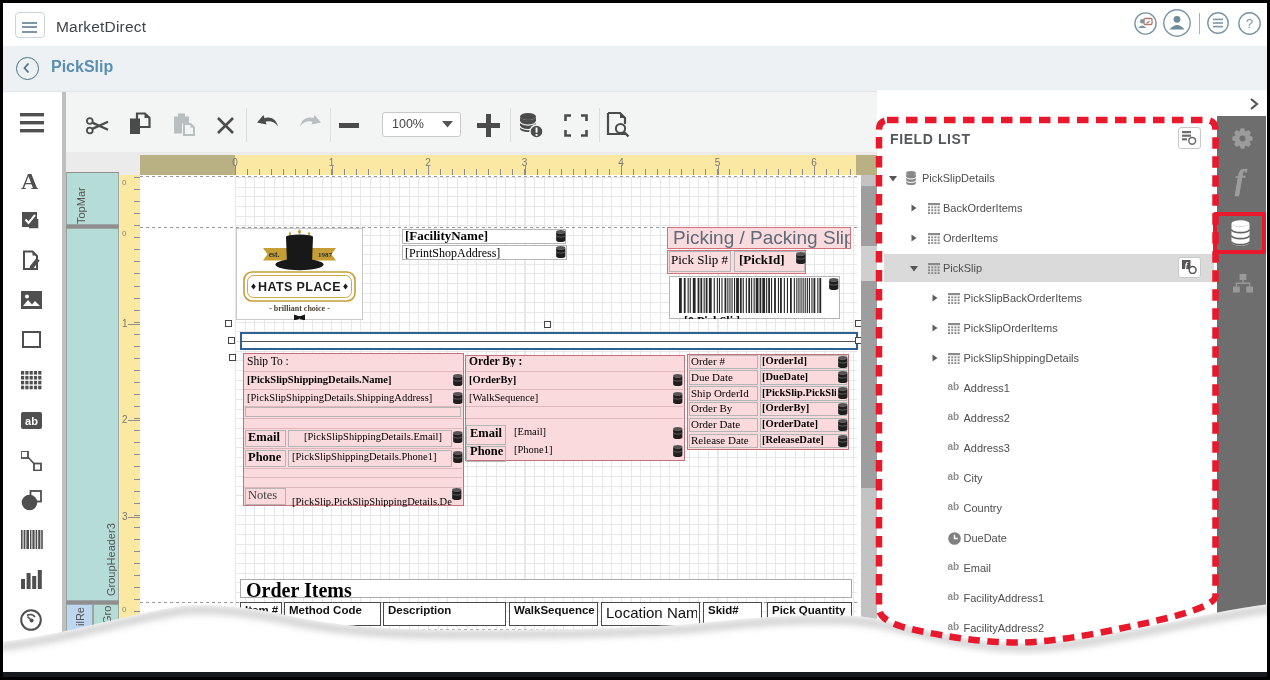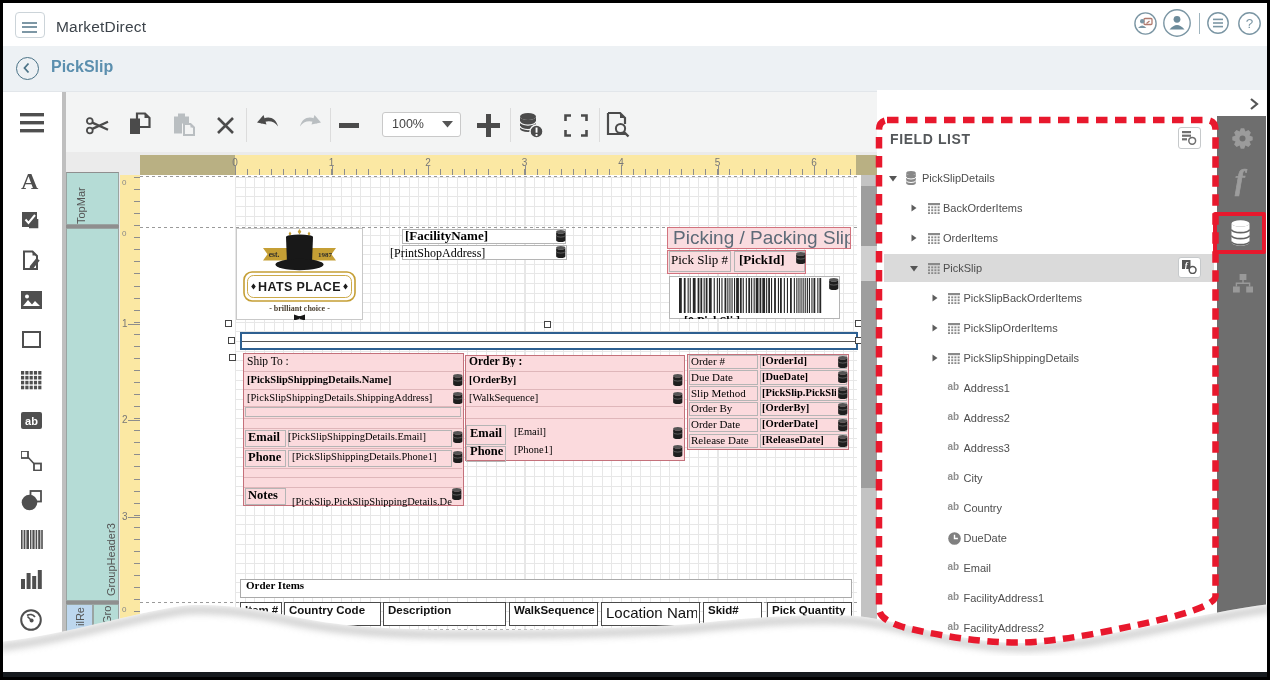--- a/index.html
+++ b/index.html
@@ -274,21 +274,21 @@
 </g>
 </svg>
 <div class="ab" style="left:402px;top:228.5px;width:164px;height:15px;border:1px solid #b5b5b5;background:#fff"></div>
 <div class="ab ser tl" style="left:405px;top:228px;width:150px;font-size:13px;font-weight:bold;color:#000">[FacilityName]</div>
 <svg class="ab" style="left:556px;top:229.5px" width="9.5" height="12.0" viewBox="0 0 9.5 12">
     <ellipse cx="4.75" cy="1.8" rx="4.6" ry="1.8" fill="#555"></ellipse>
     <path d="M.15 1.8 v8.4 a4.6 1.8 0 0 0 9.2 0 v-8.4 a4.6 1.8 0 0 1 -9.2 0" fill="#1e1e1e"></path>
     <path d="M.15 5.3 a4.6 1.8 0 0 0 9.2 0" stroke="#777" stroke-width=".7" fill="none"></path>
   </svg>
 <div class="ab" style="left:401.5px;top:245px;width:165px;height:14.5px;border:1px solid #b5b5b5;background:#fff"></div>
-<div class="ab ser tl" style="left:390px;top:245.5px;width:150px;font-size:12px;color:#000">[PrintShopAddress]</div>
+<div class="ab ser tl" style="left:405px;top:245.5px;width:150px;font-size:12px;color:#000">[PrintShopAddress]</div>
 <svg class="ab" style="left:556px;top:246px" width="9.5" height="12.0" viewBox="0 0 9.5 12">
     <ellipse cx="4.75" cy="1.8" rx="4.6" ry="1.8" fill="#555"></ellipse>
     <path d="M.15 1.8 v8.4 a4.6 1.8 0 0 0 9.2 0 v-8.4 a4.6 1.8 0 0 1 -9.2 0" fill="#1e1e1e"></path>
     <path d="M.15 5.3 a4.6 1.8 0 0 0 9.2 0" stroke="#777" stroke-width=".7" fill="none"></path>
   </svg>
 <div class="ab" style="left:667px;top:226.5px;width:184px;height:22.5px;background:#fadcdf;border:1px solid #d2737e"></div>
 <div class="ab tl" style="left:673px;top:227px;width:177px;font-size:19px;color:#5d6a77">Picking / Packing Slip</div>
 <div class="ab" style="left:667px;top:249.5px;width:139px;height:24px;background:#fadcdf;border:1px solid #d2737e"></div>
 <div class="ab" style="left:668.5px;top:251px;width:62px;height:21px;border:1px solid #b5b5b5"></div>
 <div class="ab ser tl" style="left:671px;top:251.5px;width:60px;font-size:13px;color:#000">Pick Slip #</div>
@@ -389,37 +389,37 @@
 <div class="ab ser tl" style="left:247px;top:391.5px;width:205px;font-size:10.5px;color:#000">[PickSlipShippingDetails.ShippingAddress]</div>
 <svg class="ab" style="left:453px;top:392px" width="9.5" height="12.0" viewBox="0 0 9.5 12">
     <ellipse cx="4.75" cy="1.8" rx="4.6" ry="1.8" fill="#555"></ellipse>
     <path d="M.15 1.8 v8.4 a4.6 1.8 0 0 0 9.2 0 v-8.4 a4.6 1.8 0 0 1 -9.2 0" fill="#1e1e1e"></path>
     <path d="M.15 5.3 a4.6 1.8 0 0 0 9.2 0" stroke="#777" stroke-width=".7" fill="none"></path>
   </svg>
 <div class="ab" style="left:244.5px;top:406.5px;width:216px;height:10px;border:1px solid #b5b5b5"></div>
 <div class="ab" style="left:244.5px;top:429.5px;width:41px;height:17px;border:1px solid #b5b5b5"></div>
 <div class="ab ser tl" style="left:248px;top:430px;width:38px;font-size:12.5px;font-weight:bold;color:#000">Email</div>
 <div class="ab" style="left:288px;top:429.5px;width:164px;height:17px;border:1px solid #b5b5b5"></div>
-<div class="ab ser tl" style="left:288px;top:431px;width:158px;font-size:10.5px;color:#000">[PickSlipShippingDetails.Email]</div>
+<div class="ab ser tl" style="left:304px;top:431px;width:158px;font-size:10.5px;color:#000">[PickSlipShippingDetails.Email]</div>
 <svg class="ab" style="left:453px;top:430.5px" width="9.5" height="12.0" viewBox="0 0 9.5 12">
     <ellipse cx="4.75" cy="1.8" rx="4.6" ry="1.8" fill="#555"></ellipse>
     <path d="M.15 1.8 v8.4 a4.6 1.8 0 0 0 9.2 0 v-8.4 a4.6 1.8 0 0 1 -9.2 0" fill="#1e1e1e"></path>
     <path d="M.15 5.3 a4.6 1.8 0 0 0 9.2 0" stroke="#777" stroke-width=".7" fill="none"></path>
   </svg>
 <div class="ab" style="left:244.5px;top:449.5px;width:41px;height:17px;border:1px solid #b5b5b5"></div>
 <div class="ab ser tl" style="left:248px;top:450px;width:38px;font-size:12.5px;font-weight:bold;color:#000">Phone</div>
 <div class="ab" style="left:288px;top:449.5px;width:164px;height:17px;border:1px solid #b5b5b5"></div>
 <div class="ab ser tl" style="left:292px;top:451px;width:148px;font-size:10.5px;color:#000">[PickSlipShippingDetails.Phone1]</div>
 <svg class="ab" style="left:453px;top:450.5px" width="9.5" height="12.0" viewBox="0 0 9.5 12">
     <ellipse cx="4.75" cy="1.8" rx="4.6" ry="1.8" fill="#555"></ellipse>
     <path d="M.15 1.8 v8.4 a4.6 1.8 0 0 0 9.2 0 v-8.4 a4.6 1.8 0 0 1 -9.2 0" fill="#1e1e1e"></path>
     <path d="M.15 5.3 a4.6 1.8 0 0 0 9.2 0" stroke="#777" stroke-width=".7" fill="none"></path>
   </svg>
 <div class="ab" style="left:244.5px;top:487.5px;width:41px;height:17px;border:1px solid #b5b5b5"></div>
-<div class="ab ser tl" style="left:248px;top:488px;width:38px;font-size:12.5px;font-weight:bold;color:#000000">Notes</div>
+<div class="ab ser tl" style="left:248px;top:488px;width:38px;font-size:12.5px;font-weight:normal;color:#404040">Notes</div>
 <div class="ab ser" style="left:292px;top:494px;width:163px;height:15px;font-size:10.5px;color:#000;overflow:hidden;line-height:15px">[PickSlip.PickSlipShippingDetails.De<br>veryInstructions]</div>
 <svg class="ab" style="left:452px;top:488px" width="9.5" height="12.0" viewBox="0 0 9.5 12">
     <ellipse cx="4.75" cy="1.8" rx="4.6" ry="1.8" fill="#555"></ellipse>
     <path d="M.15 1.8 v8.4 a4.6 1.8 0 0 0 9.2 0 v-8.4 a4.6 1.8 0 0 1 -9.2 0" fill="#1e1e1e"></path>
     <path d="M.15 5.3 a4.6 1.8 0 0 0 9.2 0" stroke="#777" stroke-width=".7" fill="none"></path>
   </svg>
 <div class="ab" style="left:464.5px;top:355px;width:220px;height:106px;background:#fbdadd;border:1.5px solid #c4717b"></div>
 <div class="ab" style="left:466px;top:370.8px;width:217px;height:1px;background:#dfb6ba"></div>
 <div class="ab" style="left:466px;top:388.8px;width:217px;height:1px;background:#dfb6ba"></div>
 <div class="ab" style="left:466px;top:406px;width:217px;height:1px;background:#dfb6ba"></div>
@@ -466,21 +466,21 @@
 <div class="ab" style="left:688.5px;top:370.3px;width:69px;height:14.600000000000001px;border:1px solid #b5b5b5"></div>
 <div class="ab ser tl" style="left:691px;top:370.8px;width:66px;font-size:11px;color:#000">Due Date</div>
 <div class="ab" style="left:759.5px;top:370.3px;width:87px;height:14.600000000000001px;border:1px solid #b5b5b5"></div>
 <div class="ab ser tl" style="left:762px;top:370.8px;width:74px;font-size:10.5px;font-weight:bold;color:#000">[DueDate]</div>
 <svg class="ab" style="left:838px;top:371.3px" width="9.5" height="12.0" viewBox="0 0 9.5 12">
     <ellipse cx="4.75" cy="1.8" rx="4.6" ry="1.8" fill="#555"></ellipse>
     <path d="M.15 1.8 v8.4 a4.6 1.8 0 0 0 9.2 0 v-8.4 a4.6 1.8 0 0 1 -9.2 0" fill="#1e1e1e"></path>
     <path d="M.15 5.3 a4.6 1.8 0 0 0 9.2 0" stroke="#777" stroke-width=".7" fill="none"></path>
   </svg>
 <div class="ab" style="left:688.5px;top:386.1px;width:69px;height:14.600000000000001px;border:1px solid #b5b5b5"></div>
-<div class="ab ser tl" style="left:691px;top:386.6px;width:66px;font-size:11px;color:#000">Slip Method</div>
+<div class="ab ser tl" style="left:691px;top:386.6px;width:66px;font-size:11px;color:#000">Ship OrderId</div>
 <div class="ab" style="left:759.5px;top:386.1px;width:87px;height:14.600000000000001px;border:1px solid #b5b5b5"></div>
 <div class="ab ser tl" style="left:762px;top:386.6px;width:74px;font-size:10.5px;font-weight:bold;color:#000">[PickSlip.PickSli</div>
 <svg class="ab" style="left:838px;top:387.1px" width="9.5" height="12.0" viewBox="0 0 9.5 12">
     <ellipse cx="4.75" cy="1.8" rx="4.6" ry="1.8" fill="#555"></ellipse>
     <path d="M.15 1.8 v8.4 a4.6 1.8 0 0 0 9.2 0 v-8.4 a4.6 1.8 0 0 1 -9.2 0" fill="#1e1e1e"></path>
     <path d="M.15 5.3 a4.6 1.8 0 0 0 9.2 0" stroke="#777" stroke-width=".7" fill="none"></path>
   </svg>
 <div class="ab" style="left:688.5px;top:401.9px;width:69px;height:14.600000000000001px;border:1px solid #b5b5b5"></div>
 <div class="ab ser tl" style="left:691px;top:402.4px;width:66px;font-size:11px;color:#000">Order By</div>
 <div class="ab" style="left:759.5px;top:401.9px;width:87px;height:14.600000000000001px;border:1px solid #b5b5b5"></div>
@@ -503,25 +503,25 @@
 <div class="ab ser tl" style="left:691px;top:434.0px;width:66px;font-size:11px;color:#000">Release Date</div>
 <div class="ab" style="left:759.5px;top:433.5px;width:87px;height:14.600000000000001px;border:1px solid #b5b5b5"></div>
 <div class="ab ser tl" style="left:762px;top:434.0px;width:74px;font-size:10.5px;font-weight:bold;color:#000">[ReleaseDate]</div>
 <svg class="ab" style="left:838px;top:434.5px" width="9.5" height="12.0" viewBox="0 0 9.5 12">
     <ellipse cx="4.75" cy="1.8" rx="4.6" ry="1.8" fill="#555"></ellipse>
     <path d="M.15 1.8 v8.4 a4.6 1.8 0 0 0 9.2 0 v-8.4 a4.6 1.8 0 0 1 -9.2 0" fill="#1e1e1e"></path>
     <path d="M.15 5.3 a4.6 1.8 0 0 0 9.2 0" stroke="#777" stroke-width=".7" fill="none"></path>
   </svg>
 <div class="ab ser tl" style="left:762px;top:400px;width:74px;height:3px;font-size:11px;font-weight:bold;color:#000">Shi i D t il S</div>
 <div class="ab" style="left:240px;top:578.5px;width:612px;height:19.5px;border:1px solid #aaa;background:#fff"></div>
-<div class="ab ser tl" style="left:246px;top:579px;width:300px;font-size:11px;font-weight:bold;color:#000">Order Items</div>
+<div class="ab ser tl" style="left:246px;top:579px;width:300px;font-size:20px;font-weight:bold;color:#000">Order Items</div>
 <div class="ab" style="left:240px;top:601.5px;width:42px;height:24.5px;border:1.5px solid #4a4a4a;background:#fff"></div>
 <div class="ab tl" style="left:245px;top:604px;width:34px;font-size:11.5px;font-weight:bold;color:#111">Item #</div>
 <div class="ab" style="left:284px;top:601.5px;width:97px;height:24.5px;border:1.5px solid #4a4a4a;background:#fff"></div>
-<div class="ab tl" style="left:289px;top:604px;width:89px;font-size:11.5px;font-weight:bold;color:#111">Country Code</div>
+<div class="ab tl" style="left:289px;top:604px;width:89px;font-size:11.5px;font-weight:bold;color:#111">Method Code</div>
 <div class="ab" style="left:383px;top:601.5px;width:123px;height:24.5px;border:1.5px solid #4a4a4a;background:#fff"></div>
 <div class="ab tl" style="left:388px;top:604px;width:115px;font-size:11.5px;font-weight:bold;color:#111">Description</div>
 <div class="ab" style="left:509px;top:601.5px;width:89px;height:24.5px;border:1.5px solid #4a4a4a;background:#fff"></div>
 <div class="ab tl" style="left:514px;top:604px;width:81px;font-size:11.5px;font-weight:bold;color:#111">WalkSequence</div>
 <div class="ab" style="left:601px;top:601.5px;width:99px;height:24.5px;border:1.5px solid #4a4a4a;background:#fff"></div>
 <div class="ab tl" style="left:606px;top:604px;width:91px;font-size:15px;font-weight:normal;color:#111">Location Name</div>
 <div class="ab" style="left:703px;top:601.5px;width:59px;height:24.5px;border:1.5px solid #4a4a4a;background:#fff"></div>
 <div class="ab tl" style="left:708px;top:604px;width:51px;font-size:11.5px;font-weight:bold;color:#111">Skid#</div>
 <div class="ab" style="left:767px;top:601.5px;width:85px;height:24.5px;border:1.5px solid #4a4a4a;background:#fff"></div>
 <div class="ab tl" style="left:772px;top:604px;width:77px;font-size:11.5px;font-weight:bold;color:#111">Pick Quantity</div>

